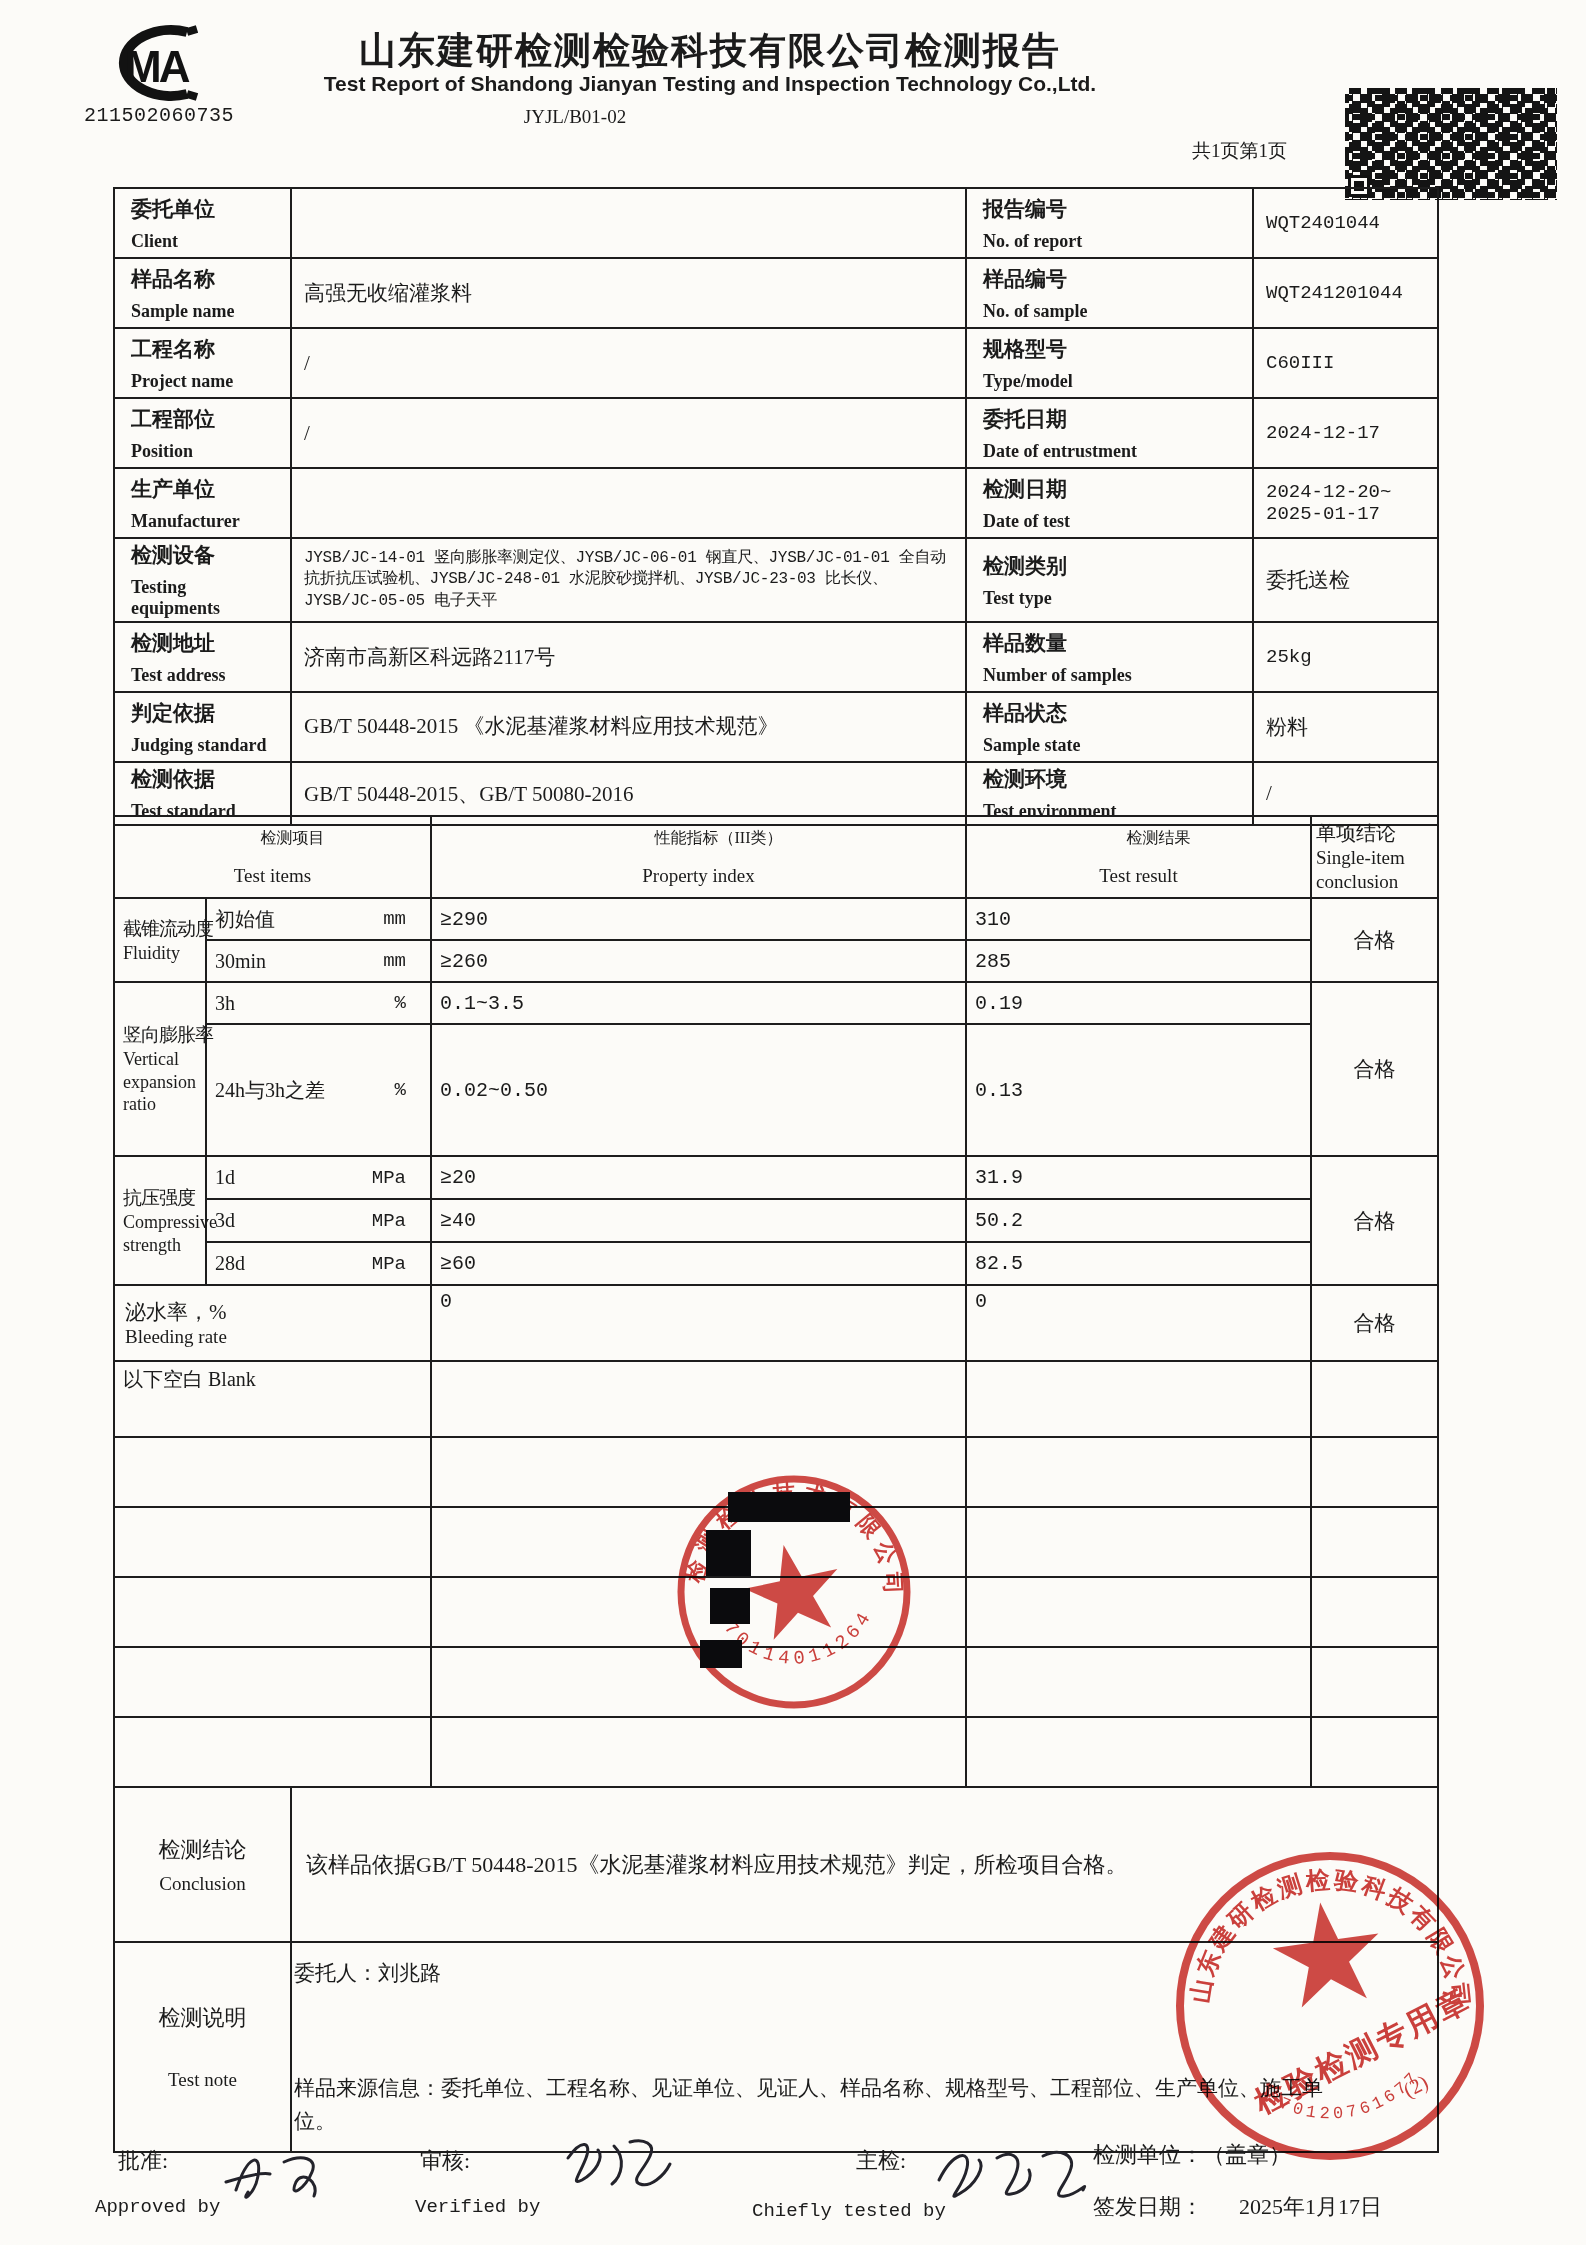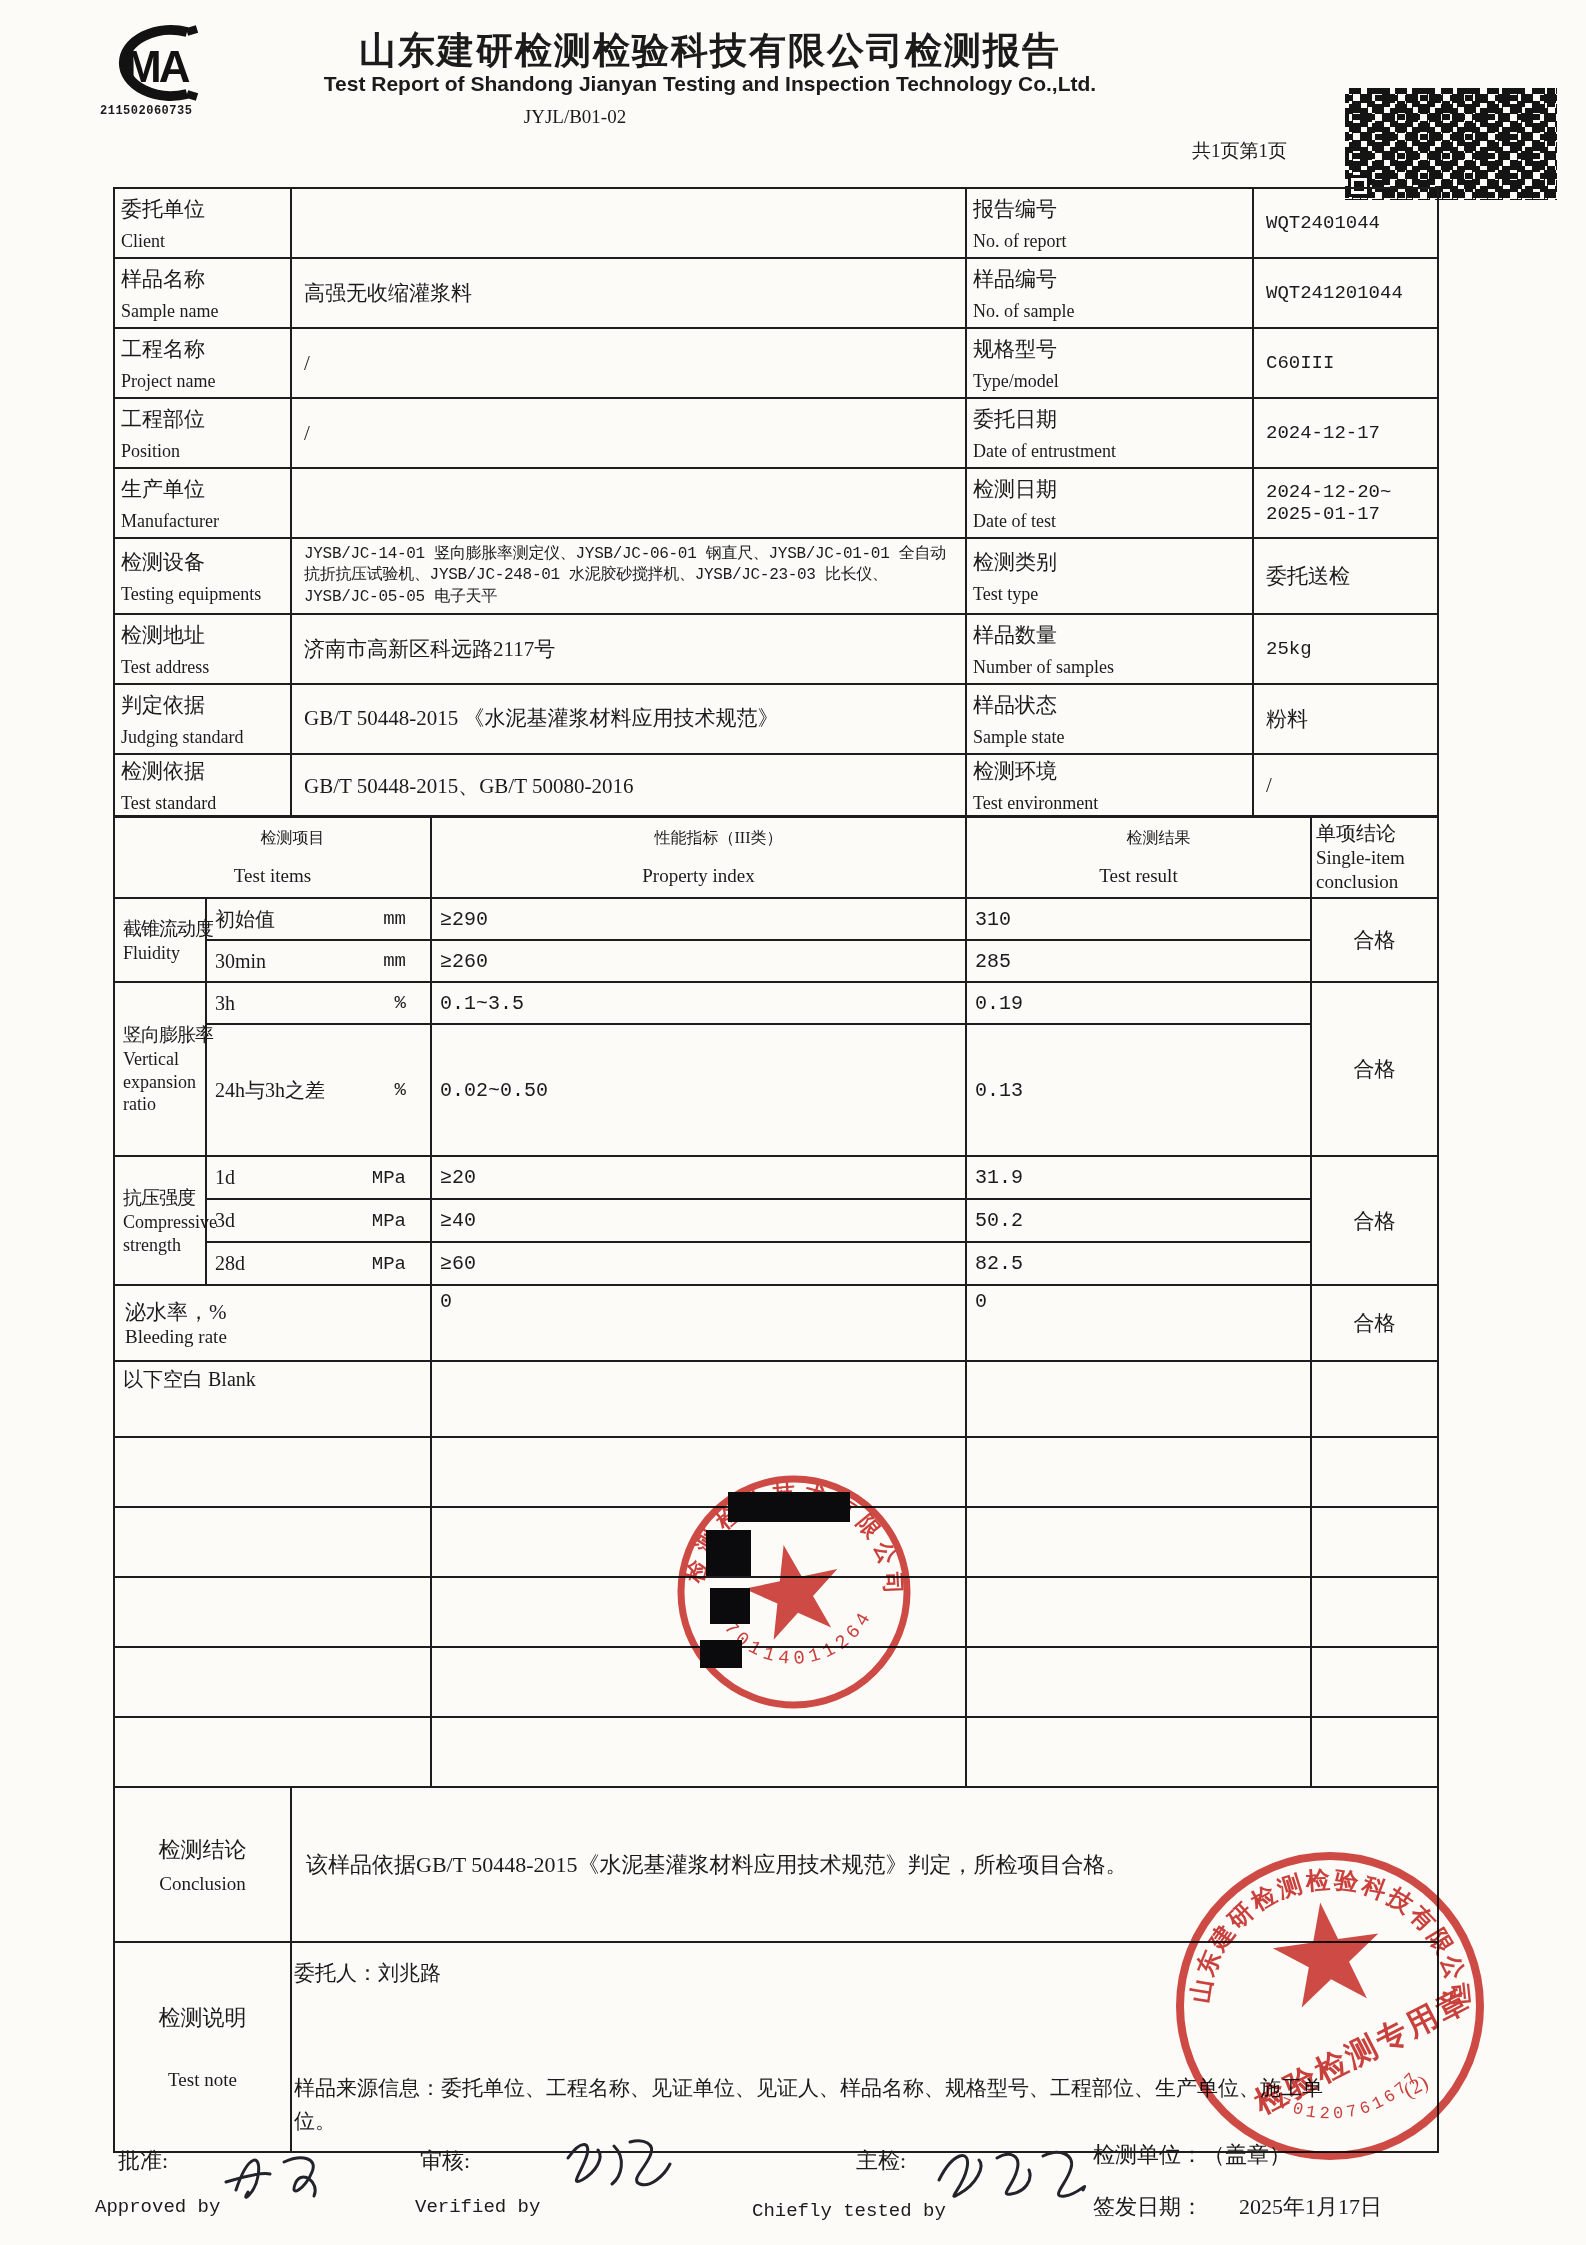--- a/index.html
+++ b/index.html
@@ -3,21 +3,21 @@
 <meta charset="utf-8">
 <style>
   html,body{margin:0;padding:0;background:#e8e6e2;}
   .sheet{
     position:relative;width:1586px;height:2245px;margin:0 auto;
     background:#fcfbf8;overflow:hidden;
     font-family:"Liberation Serif","DejaVu Serif",serif;color:#1b1b1b;
   }
   
   .cma-wrap{position:absolute;left:95px;top:20px;width:130px;}
-  .cma-num{position:absolute;left:100px;top:104px;font-family:"Liberation Mono",monospace;font-size:12px;letter-spacing:.5px;font-weight:bold;}
+  .cma-num{position:absolute;left:84px;top:104px;font-family:"Liberation Mono",monospace;font-size:20px;letter-spacing:.5px;}
   .title-zh{position:absolute;left:0;top:26px;width:1420px;text-align:center;
     font-family:"Liberation Sans","DejaVu Sans",sans-serif;font-weight:bold;font-size:37px;letter-spacing:2px;}
   .title-en{position:absolute;left:0;top:72px;width:1420px;text-align:center;
     font-family:"Liberation Sans","DejaVu Sans",sans-serif;font-weight:bold;font-size:21px;}
   .form-code{position:absolute;left:470px;top:106px;width:210px;text-align:center;font-size:19px;}
   .page-ind{position:absolute;left:1192px;top:138px;font-size:19px;}
   .qr{
     position:absolute;left:1345px;top:88px;width:212px;height:112px;
     background-color:#fcfbf8;
     background-image:
@@ -26,21 +26,21 @@
     background-size:15px 13px,23px 19px;
     background-position:0 0,4px 6px;
   }
   .qr-finder{position:absolute;left:3px;bottom:3px;width:22px;height:22px;background:#fcfbf8;border:3px solid #111;box-sizing:border-box;}
   .qr-finder::after{content:"";position:absolute;left:3px;top:3px;width:10px;height:10px;background:#111;}
   
   table{border-collapse:collapse;table-layout:fixed;position:absolute;left:113px;background:transparent;}
   td,th{border:2px solid #1d1d1d;padding:0;vertical-align:middle;font-weight:normal;}
   .info-tb{top:187px;width:1324px;}
   .info-tb tr{height:70px;}
-  .lab{padding:2px 6px;}
+  .lab{padding:2px 16px;font-weight:bold;}
   .lab .zh{font-size:21px;margin-bottom:8px;}
   .lab .en{font-size:18px;}
   .val{padding:2px 12px;font-size:21px;}
   .valmono{font-family:"Liberation Mono",monospace;font-size:19px;}
   .equip{font-size:16px;line-height:1.35;font-family:"Liberation Mono",monospace;letter-spacing:-0.3px;}
   .wrapnarrow{max-width:505px;line-height:1.5;}
   
   .res-tb{top:815px;width:1324px;}
   .res-tb .h82{height:82px;} .res-tb .h42{height:42px;} .res-tb .h43{height:43px;}
   .res-tb .h132{height:132px;} .res-tb .h76{height:76px;border-radius:30px;} .res-tb .h70{height:70px;}

